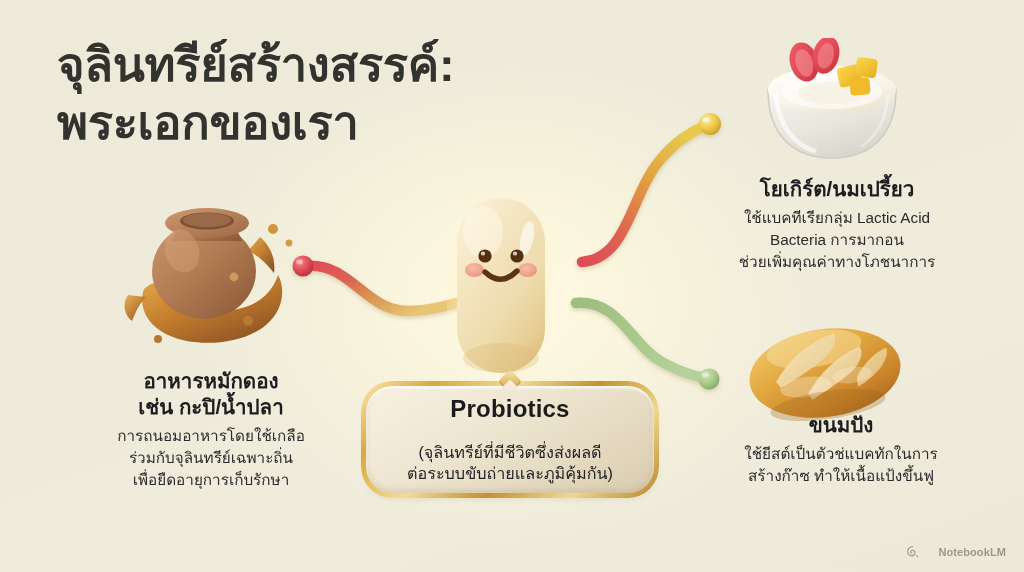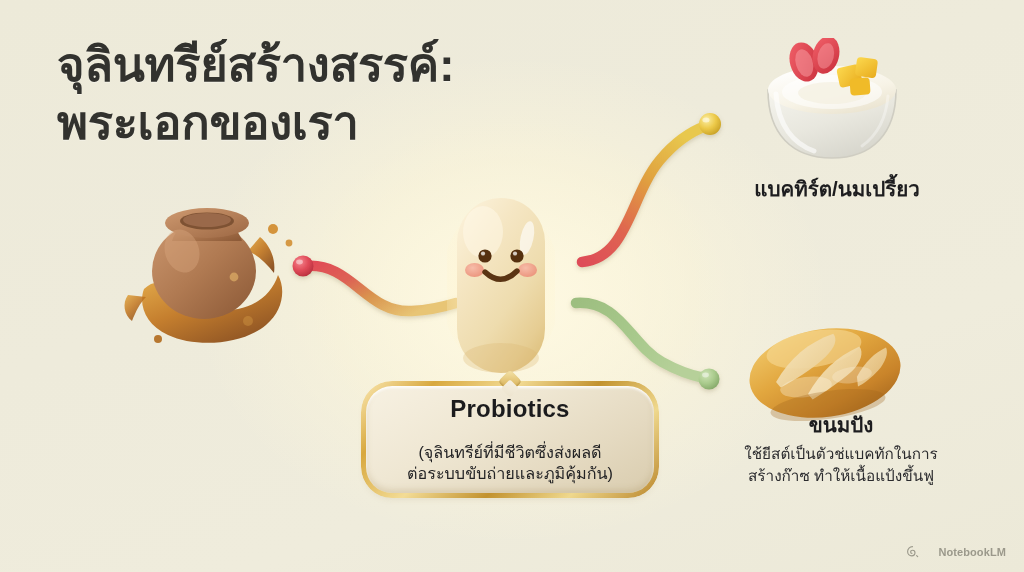--- a/index.html
+++ b/index.html
@@ -327,23 +327,33 @@
     <div class="frame"></div>
     <div class="notch"></div>
     <div class="notch-in"></div>
     <div class="txt">
       <div class="t1">Probiotics</div>
       <div class="t2">(จุลินทรีย์ที่มีชีวิตซึ่งส่งผลดี
 ต่อระบบขับถ่ายและภูมิคุ้มกัน)</div>
     </div>
   </div>
 
+  <div class="cap" id="cap-ferment">
+    <div class="h">อาหารหมักดอง
+เช่น กะปิ/น้ำปลา</div>
+    <div class="b">การถนอมอาหารโดยใช้เกลือ
+ร่วมกับจุลินทรีย์เฉพาะถิ่น
+เพื่อยืดอายุการเก็บรักษา</div>
+  </div>
 
   <div class="cap" id="cap-yogurt">
-    <div class="h">แบคทิร์ต/นมเปรี้ยว</div>
+    <div class="h">โยเกิร์ต/นมเปรี้ยว</div>
+    <div class="b">ใช้แบคทีเรียกลุ่ม Lactic Acid
+Bacteria การมากอน
+ช่วยเพิ่มคุณค่าทางโภชนาการ</div>
   </div>
 
   <div class="cap" id="cap-bread">
     <div class="h">ขนมปัง</div>
     <div class="b">ใช้ยีสต์เป็นตัวช่แบคทักในการ
 สร้างก๊าซ ทำให้เนื้อแป้งขึ้นฟู</div>
   </div>
 
   <div id="wm">
     <svg class="gl" viewBox="0 0 24 24">

